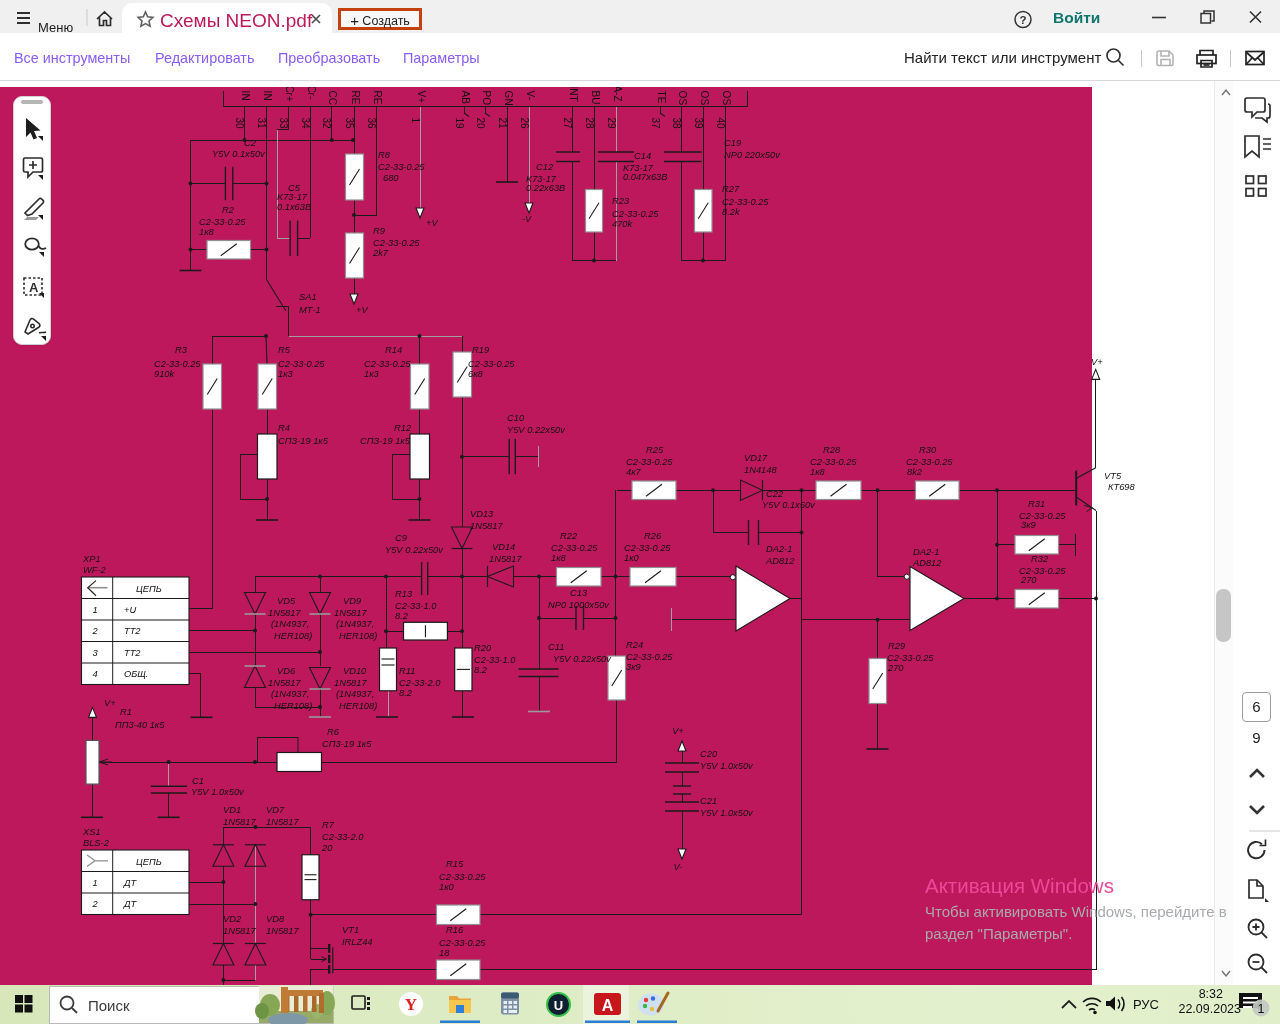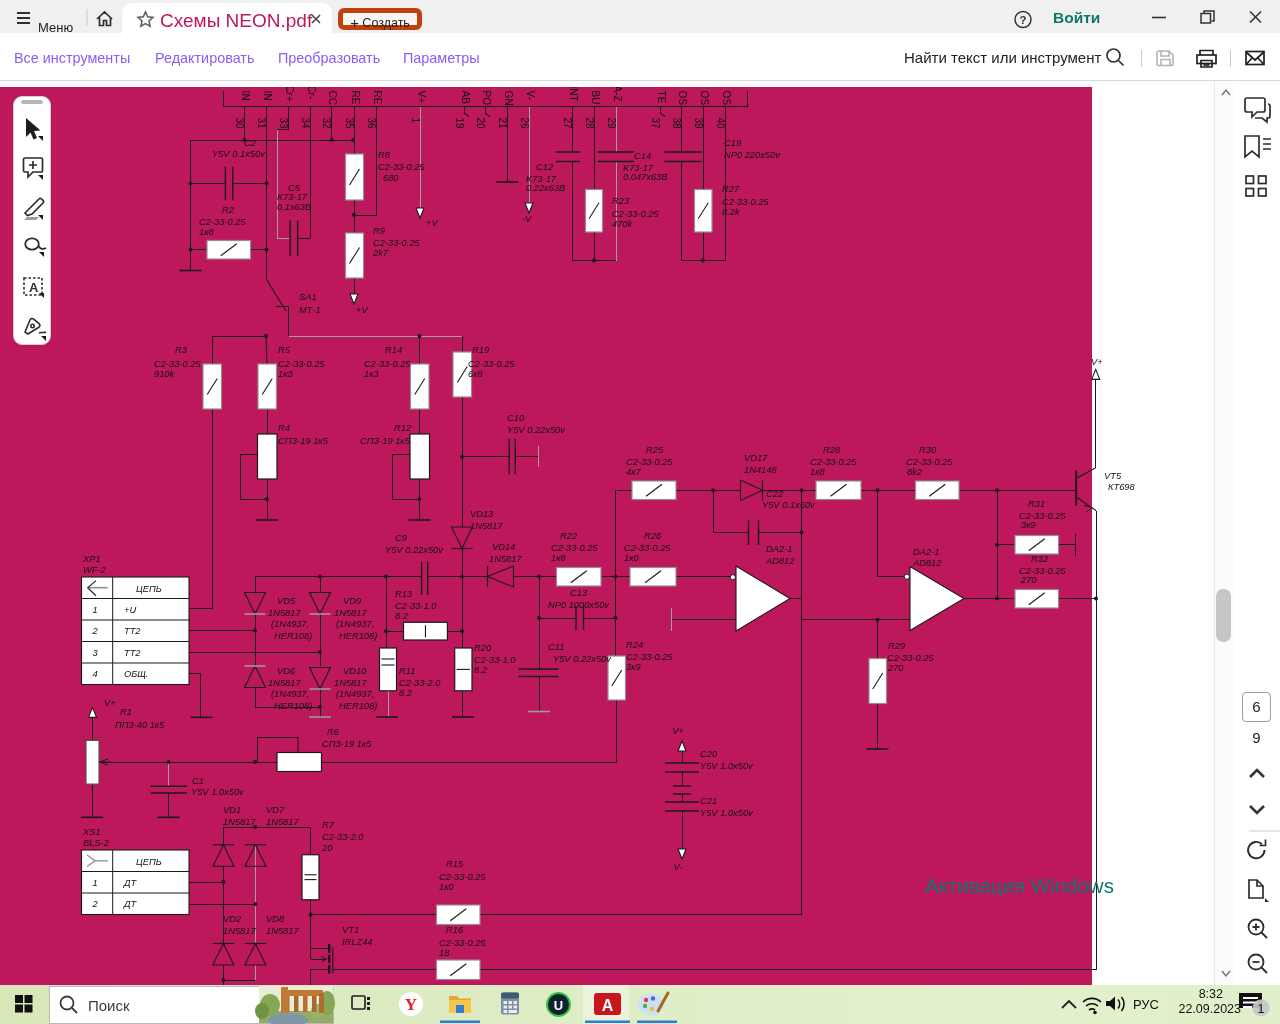--- a/index.html
+++ b/index.html
@@ -3,39 +3,39 @@
 <style>
 *{margin:0;padding:0;box-sizing:border-box}
 html,body{width:1280px;height:1024px;overflow:hidden;font-family:"Liberation Sans",sans-serif}
 #root{position:relative;width:1280px;height:1024px;background:#fff}
 .abs{position:absolute}
 
 #titlebar{position:absolute;left:0;top:0;width:1280px;height:33px;background:#f0f0f0}
 #tab{position:absolute;left:122px;top:3px;width:210px;height:33px;background:#fff;border-radius:10px 10px 0 0}
 #menu-txt{position:absolute;left:38px;top:20px;font-size:13px;color:#222}
 #tabname{position:absolute;left:160px;top:10px;font-size:19px;color:#be185d}
-#createbtn{position:absolute;left:338px;top:8px;width:84px;height:22px;border:5px solid #c2410c;border-radius:6px;background:#f7f7f7;font-size:12.5px;color:#222;text-align:center;line-height:20px}
+#createbtn{position:absolute;left:338px;top:8px;width:84px;height:22px;border:3px solid #c2410c;border-radius:0;background:#f7f7f7;font-size:12.5px;color:#222;text-align:center;line-height:20px}
 #login{position:absolute;left:1053px;top:9px;font-size:15.5px;font-weight:700;color:#0f766e}
 
 #toolbar{position:absolute;left:0;top:33px;width:1280px;height:48px;background:#fff;border-bottom:1px solid #d8d8d8}
 .tbitem{position:absolute;top:49.5px;font-size:14.4px;color:#8b5cf6}
 #findtxt{position:absolute;left:904px;top:49px;font-size:15px;color:#222}
 
 #content{position:absolute;left:0;top:87px;width:1092px;height:904px;background:#be185d}
 
 #ltools{position:absolute;left:13px;top:96px;width:38px;height:249px;background:#fff;border:1px solid #cfcfcf;border-radius:9px;box-shadow:0 1px 3px rgba(0,0,0,0.08)}
 #lhandle{position:absolute;left:7px;top:3px;width:22px;height:4px;border-radius:2px;background:#b5b5b5}
 
 #rpanel{position:absolute;left:1233px;top:81px;width:47px;height:904px;background:#fff}
 #vscroll{position:absolute;left:1214px;top:81px;width:19px;height:904px;background:#fbfbfb;border-left:1px solid #ebebeb}
 #vthumb{position:absolute;left:1216px;top:589px;width:15px;height:53px;background:#c6c6c6;border-radius:7px}
 #pagebox{position:absolute;left:1242px;top:692px;width:29px;height:30px;border:1px solid #9d9d9d;border-radius:4px;background:#fff;text-align:center;line-height:28px;font-size:15px;color:#222}
 #pagetot{position:absolute;left:1242px;top:729px;width:29px;text-align:center;font-size:15px;color:#222}
 
-#wm1{position:absolute;left:925px;top:874px;font-size:20.5px;color:#0f766e}
+#wm1{position:absolute;left:925px;top:874px;font-size:20.5px;color:#ec4899}
 #wm2{position:absolute;left:925px;top:901px;font-size:15px;color:#a8abae;white-space:nowrap;line-height:22px}
 
 #taskbar{position:absolute;left:0;top:985px;width:1280px;height:39px;background:linear-gradient(90deg,#d7e7ba 0%,#dcebc2 30%,#e3f0cd 75%,#e0efca 100%)}
 #searchbox{position:absolute;left:49px;top:985.5px;width:285px;height:38px;background:#fff;border:1px solid #b9b9b9}
 #searchtxt{position:absolute;left:39px;top:12px;font-size:15px;color:#3c3c3c}
 #clock{position:absolute;left:1165px;top:987px;width:76px;text-align:right;font-size:12.5px;color:#111;line-height:15px}
 </style></head>
 <body>
 <div id="root">
 
@@ -616,20 +616,21 @@
 <text class="t" x="439" y="884">1к0</text>
 <text class="t" x="446" y="927">R16</text>
 <text class="t" x="439" y="940">C2-33-0.25</text>
 <text class="t" x="439" y="950">18</text>
 </svg>
 </div>
 
 <div id="rpanel"></div>
 <div id="vscroll"></div>
 <div id="wm1">Активация Windows</div>
+<div id="wm2">Чтобы активировать Windows, перейдите в<br>раздел "Параметры".</div>
 <div id="vthumb"></div>
 <svg class="abs" style="left:1213px;top:81px" width="67" height="904" viewBox="0 0 67 904">
  <g stroke="#4d4d4d" stroke-width="1.6" fill="none">
 
   <path d="M9 14 L13 9 L17 14" stroke="#707070" stroke-width="1.4"></path>
   <path d="M9 890 L13 895 L17 890" stroke="#707070" stroke-width="1.4"></path>
  </g>
 
  <g stroke="#2d2d2d" stroke-width="1.7" fill="none">
   <path d="M34 17 h16 a2 2 0 0 1 2 2 v10 a2 2 0 0 1 -2 2 h-6 l-5 5 v-5 h-5 a2 2 0 0 1 -2-2 v-10 a2 2 0 0 1 2-2 Z"></path>

